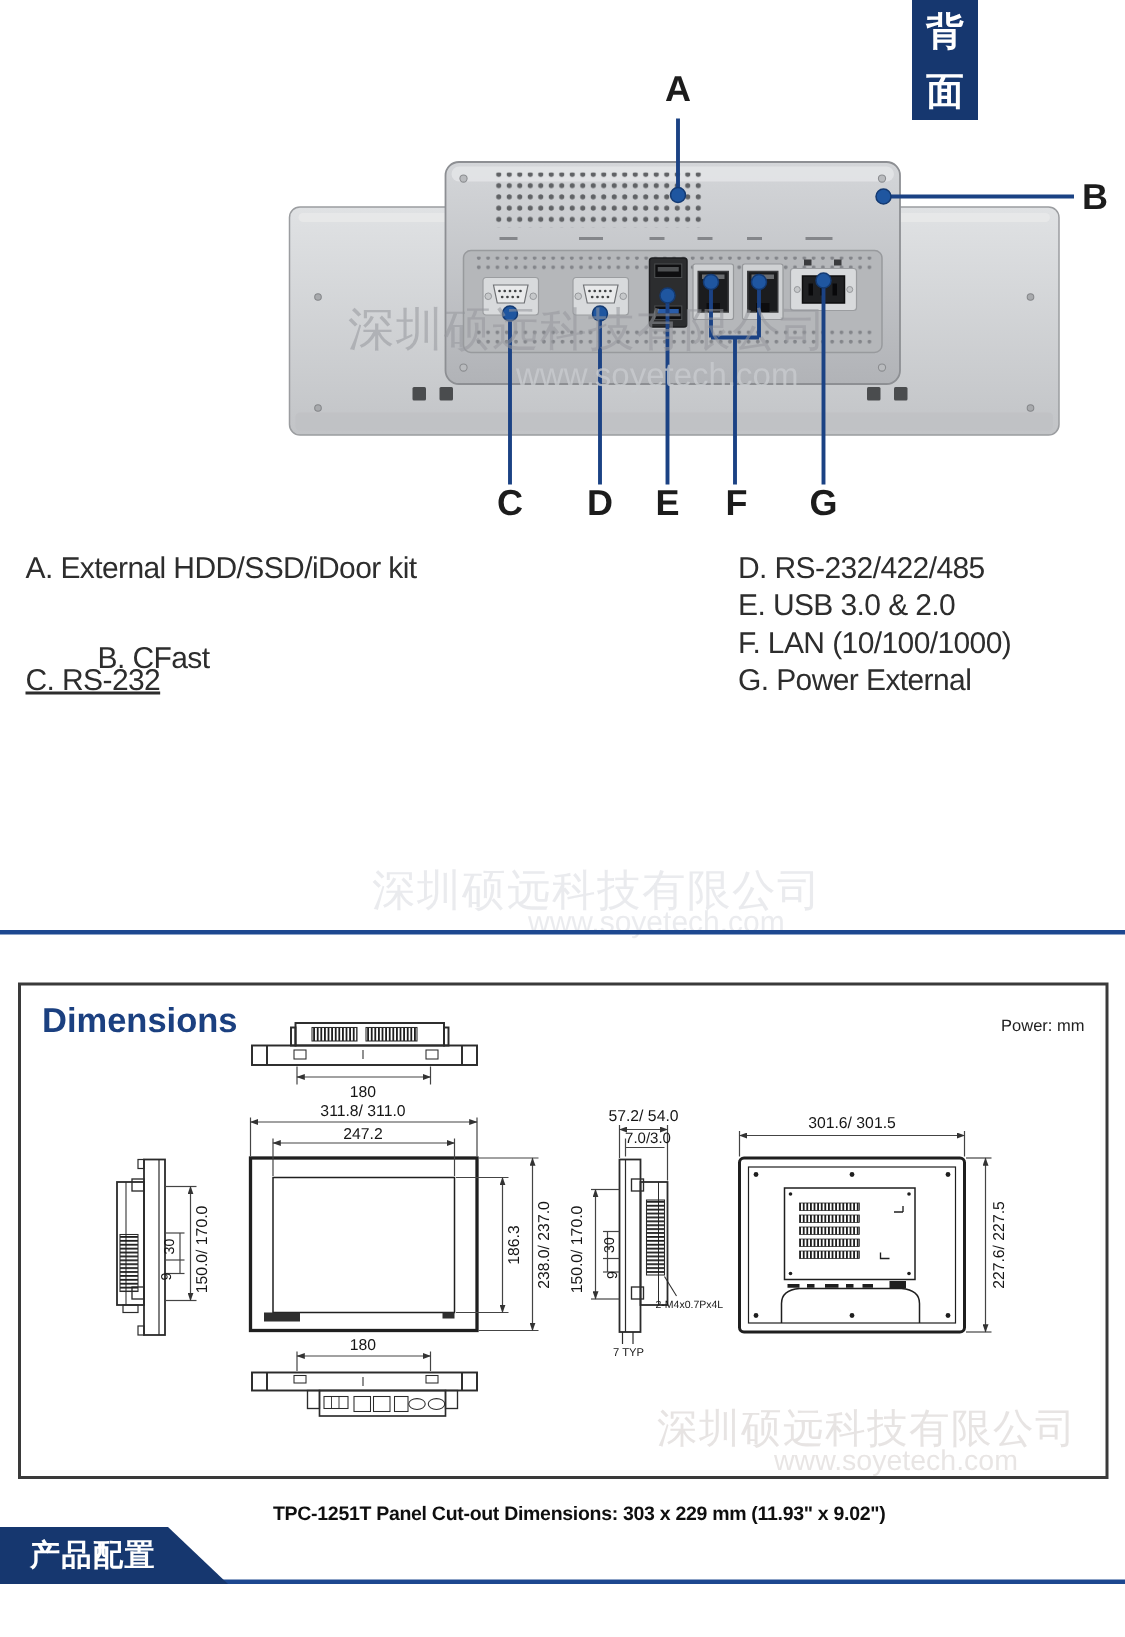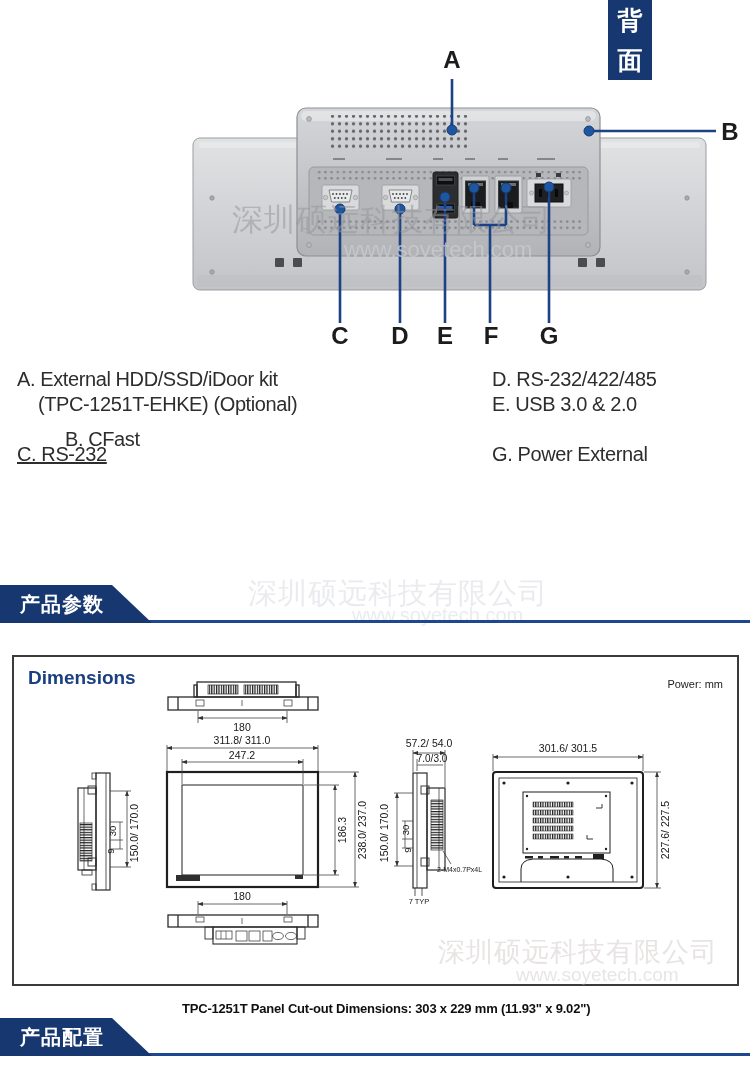--- a/index.html
+++ b/index.html
@@ -25,21 +25,21 @@
   .wm-url3{left:514px;top:964px;font-size:19px;color:rgba(198,190,188,0.4);}
   
   .banner{position:absolute;left:0;width:160px;height:38px;background:#16376f;
           clip-path:polygon(0 0,112px 0,152px 100%,0 100%);}
   .banner span{position:absolute;left:20px;top:0;line-height:38px;color:#fff;font-size:20px;
                font-weight:bold;letter-spacing:1px;}
   .banner-line{position:absolute;left:0;width:750px;height:3px;background:#1d4890;}
   
   .dims-box{position:absolute;left:12px;top:655px;width:723px;height:327px;border:2px solid #3a3a3a;
             background:#fff;}
-  .dims-title{position:absolute;left:14px;top:10px;font-size:19px;font-weight:bold;color:#1b4080;}
+  .dims-title{position:absolute;left:14px;top:10px;font-size:23px;font-weight:bold;color:#1b4080;}
   .dims-unit{position:absolute;right:14px;top:21px;font-size:11px;color:#222;}
   .dims-caption{position:absolute;left:168px;top:296px;font-size:13px;font-weight:bold;color:#0f0f0f;
                 letter-spacing:-0.2px;white-space:nowrap;margin-top:48px;}
   .dims-svg{position:absolute;left:-2px;top:-2px;}
   svg text{font-family:"Liberation Sans", sans-serif;fill:#161616;}
 </style>
 </head>
 <body>
 
 <div class="page">
@@ -201,34 +201,31 @@
 
   <span class="letter" style="left:452px;top:46px;">A</span>
   <span class="letter" style="left:730px;top:118px;">B</span>
   <span class="letter" style="left:340px;top:322px;">C</span>
   <span class="letter" style="left:400px;top:322px;">D</span>
   <span class="letter" style="left:445px;top:322px;">E</span>
   <span class="letter" style="left:491px;top:322px;">F</span>
   <span class="letter" style="left:549px;top:322px;">G</span>
 
   <span class="legend-item" style="left:17px;top:368px;text-align:center;">A. External HDD/SSD/iDoor kit</span>
-  <span class="legend-item" style="left:38px;top:393px;">(TPC-1251T-EHKE) (Optional)</span>
   <span class="legend-item" style="left:17px;top:428px;margin-left:48px;">B. CFast</span>
   <span class="legend-item" style="left:17px;top:443px;text-decoration:underline;">C. RS-232</span>
   <span class="legend-item" style="left:492px;top:368px;">D. RS-232/422/485</span>
   <span class="legend-item" style="left:492px;top:393px;">E. USB 3.0 &amp; 2.0</span>
+  <span class="legend-item" style="left:492px;top:418px;">F. LAN (10/100/1000)</span>
   <span class="legend-item" style="left:492px;top:443px;">G. Power External</span>
 
   <div class="wm wm-co2">深圳硕远科技有限公司</div>
   <div class="wm wm-url2">www.soyetech.com</div>
 
   <div class="banner-line" style="top:620px;"></div>
-  <div class="banner" style="top:585px;">
-    <span>产品参数</span>
-  </div>
 
   <div class="dims-box">
     <svg class="dims-svg" width="727" height="331" viewBox="0 0 727 331">
       <defs>
         <marker id="ae" markerWidth="7" markerHeight="5" refX="6.5" refY="2.5" orient="auto">
           <path d="M0,0 L7,2.5 L0,5 Z" fill="#333"></path>
         </marker>
         <marker id="as" markerWidth="7" markerHeight="5" refX="0.5" refY="2.5" orient="auto">
           <path d="M7,0 L0,2.5 L7,5 Z" fill="#333"></path>
         </marker>

